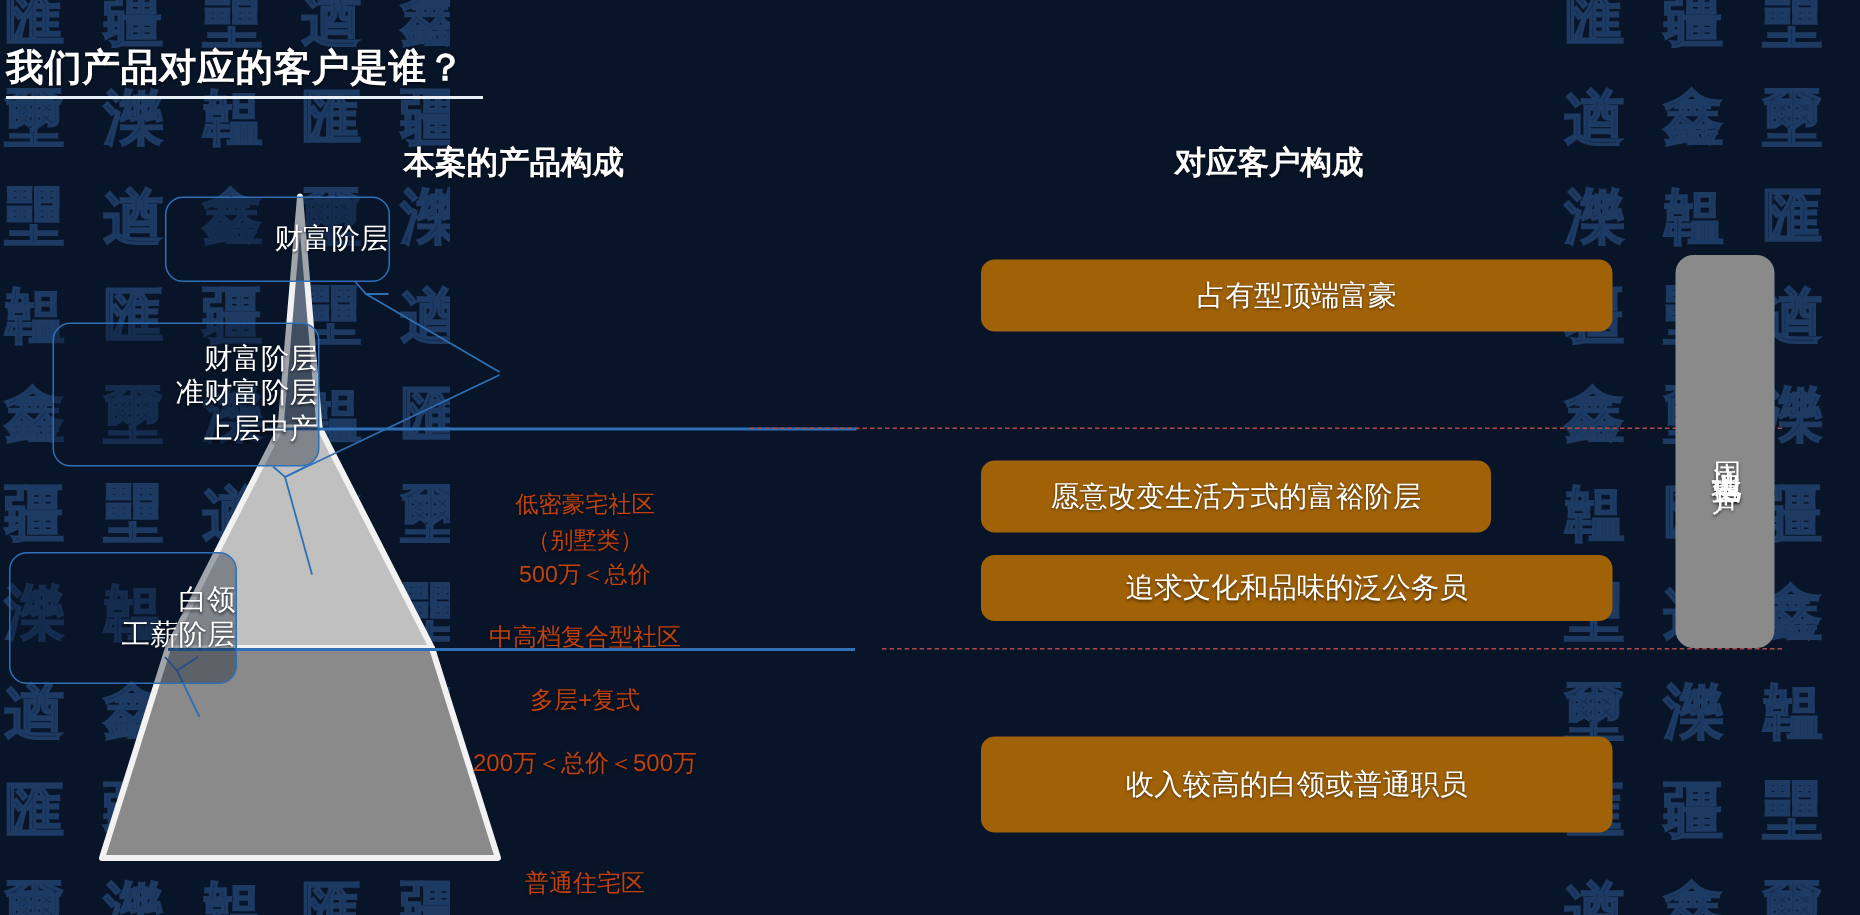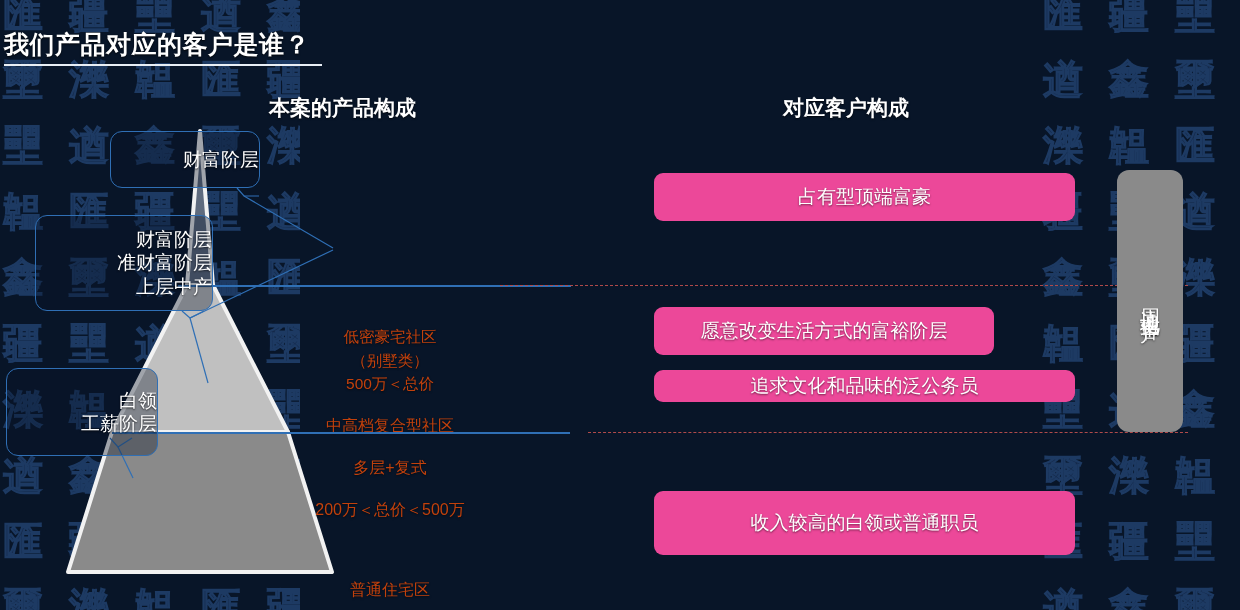--- a/index.html
+++ b/index.html
@@ -95,32 +95,32 @@
     text-shadow:0 1px 2px rgba(0,0,0,.7);
     box-sizing:border-box;
   }
   #callout-1{left:110px;top:131px;width:150px;height:57px;}
   #callout-2{left:35px;top:215px;width:178px;height:96px;}
   #callout-3{left:6px;top:368px;width:152px;height:88px;}
 
   
   .cust-box{
     position:absolute;
-    background:#ec4899;
+    background:#a16207;
     border-radius:9px;
     color:#ffffff;
     display:flex;align-items:center;justify-content:center;
     font-size:19px;
     text-shadow:0 1px 2px rgba(0,0,0,.55);
     box-sizing:border-box;
     white-space:nowrap;
   }
   #cust-1{left:654px;top:173px;width:421px;height:48px;}
   #cust-2{left:654px;top:307px;width:340px;height:48px;text-align:right;}
-  #cust-3{left:654px;top:370px;width:421px;height:32px;}
+  #cust-3{left:654px;top:370px;width:421px;height:44px;}
   #cust-4{left:654px;top:491px;width:421px;height:64px;}
 
   
   #vert-box{
     position:absolute;left:1117px;top:170px;width:66px;height:262px;
     background:#8a8a8a;border-radius:12px;
     display:flex;align-items:center;justify-content:center;
     box-sizing:border-box;
   }
   #vert-text{

